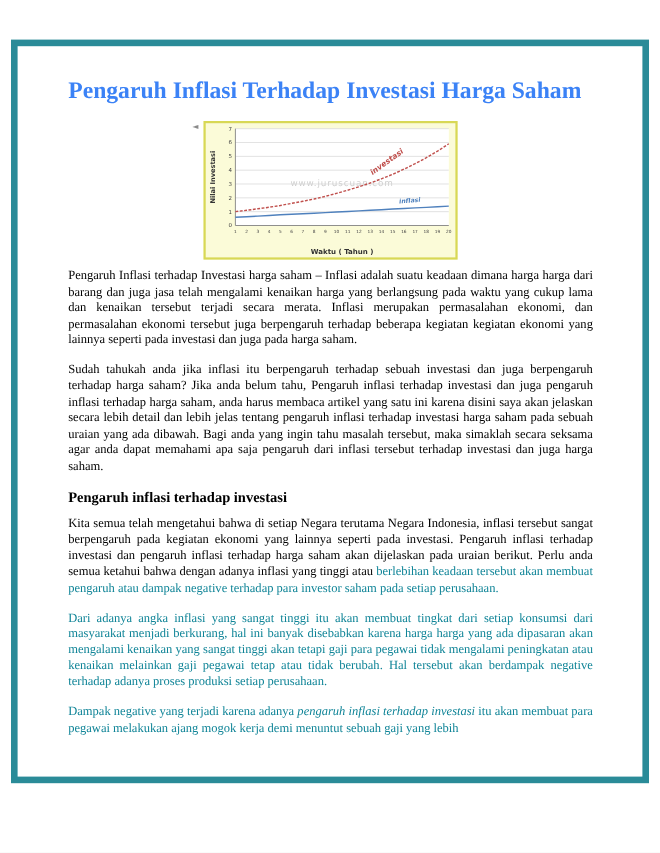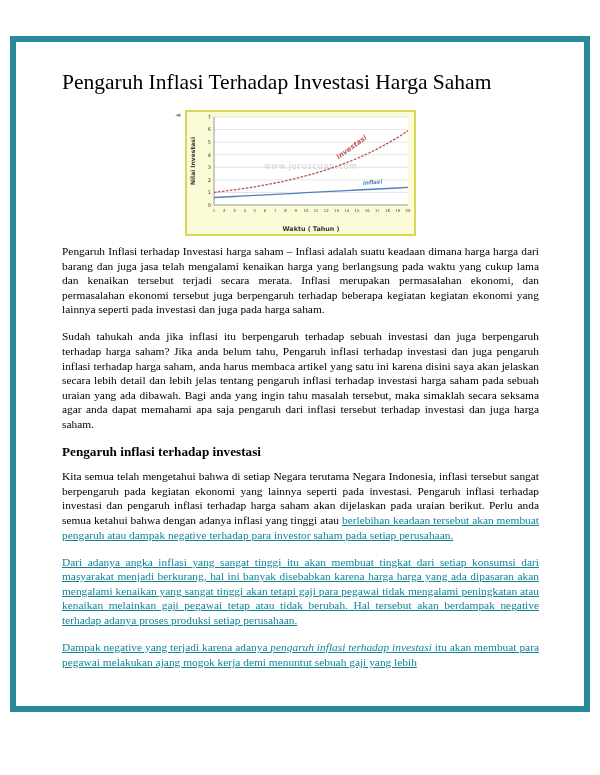--- a/index.html
+++ b/index.html
@@ -21,22 +21,22 @@
     pointer-events:none;
   }
   .content{
     position:relative;
     padding:70px 61px 0 62px;
   }
   h1.doc-title{
     margin:0;
     font-size:21.5px;
     line-height:24px;
-    font-weight:normal;
-    color:#000000;
+    font-weight:bold;
+    color:#3b82f6;
   }
   .chart-row{
     position:relative;
     width:231px;
     margin:16px auto 8px auto;
   }
   .chart-handle{
     position:absolute;
     left:-10px;top:1px;
     font-size:7px;
@@ -57,21 +57,20 @@
   }
   p.body.last{margin-bottom:0;}
   .lead-bold{font-weight:normal;}
   h2.section{
     margin:4px 0 9px 0;
     font-size:13.2px;
     font-weight:bold;
   }
   .teal-link{
     color:#0f8497;
-    text-decoration:underline;
     cursor:pointer;
   }
   .teal-link .it{font-style:italic;}
 </style>
 </head>
 <body>
 
 <div class="page">
   <div class="frame"></div>
 

